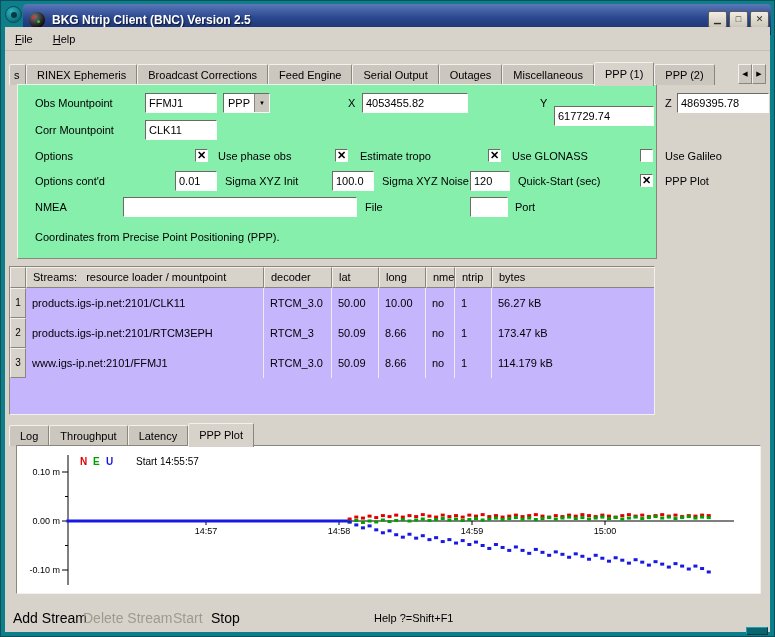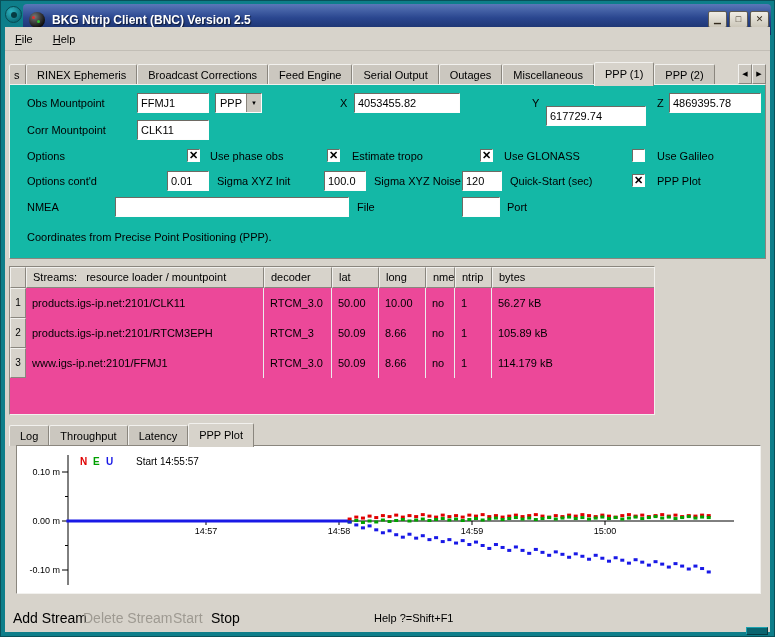--- a/index.html
+++ b/index.html
@@ -34,35 +34,35 @@
   .tabbar { position:absolute; left:4px; top:34px; right:34px; height:24px; display:flex; align-items:flex-end; }
   .tab { height:21px; padding:0 10px; line-height:20px; background:#cbc7bf; border:1px solid; border-bottom:none;
     border-color:#f2f1ee #8a867e transparent #f2f1ee; border-radius:2px 2px 0 0; white-space:nowrap; cursor:pointer; }
   .tab.clipped { width:17px; padding:0 4px; overflow:hidden; }
   .tab.active { height:24px; line-height:23px; background:#d7d3cb; position:relative; z-index:3; margin-bottom:-1px; }
   .tabscroll { position:absolute; right:4px; top:37px; display:flex; }
   .sbtn { width:14px; height:20px; background:#cbc7bf; border:1px solid; border-color:#f2f1ee #8a867e #8a867e #f2f1ee;
     font-size:7px; line-height:18px; text-align:center; cursor:pointer; }
 
   
-  .group { position:absolute; left:4px; top:57px; width:757px; height:175px; background:#14b8a6;
+  .group { position:absolute; left:12px; top:57px; width:640px; height:175px; background:#86efac;
     border:1px solid; border-color:#f2f1ee #8a867e #8a867e #f2f1ee; z-index:2; }
   .lbl { position:absolute; line-height:20px; white-space:nowrap; }
   .field { position:absolute; height:20px; background:#fff; border:1px solid; border-color:#6e6a63 #fdfdfc #fdfdfc #6e6a63;
     font-family:"Liberation Sans",sans-serif; font-size:11px; padding:0 3px; }
   .cb { position:absolute; width:13px; height:13px; background:#fff; border:1px solid; border-color:#6e6a63 #fdfdfc #fdfdfc #6e6a63;
     font-size:11px; font-weight:bold; line-height:11px; text-align:center; cursor:pointer; }
   .combo { position:absolute; height:20px; background:#fff; border:1px solid; border-color:#6e6a63 #fdfdfc #fdfdfc #6e6a63;
     display:flex; align-items:center; cursor:pointer; }
   .combo .txt { flex:1; padding-left:4px; }
   .combo .arrow { width:15px; height:100%; background:#cbc7bf; border-left:1px solid #8a867e; font-size:6px;
     display:flex; align-items:center; justify-content:center; }
 
   
-  .table { position:absolute; left:4px; top:239px; width:646px; height:149px; background:#ec4899;
+  .table { position:absolute; left:4px; top:239px; width:646px; height:149px; background:#c4b5fd;
     border:1px solid; border-color:#8a867e #f2f1ee #f2f1ee #8a867e; overflow:hidden; }
   .thead { display:flex; height:21px; }
   .th { background:#d7d3cb; border:1px solid; border-color:#f2f1ee #8a867e #8a867e #f2f1ee; padding:3px 4px 0 6px;
     overflow:hidden; white-space:nowrap; flex:0 0 auto; }
   .trow { display:flex; height:30px; cursor:default; }
   .rownum { flex:0 0 16px; background:#d7d3cb; border:1px solid; border-color:#f2f1ee #8a867e #8a867e #f2f1ee;
     font-size:10px; text-align:center; padding-top:8px; }
   .td { flex:0 0 auto; line-height:30px; padding:0 6px; overflow:hidden; white-space:nowrap; border-right:1px solid #ececec; }
   .c-main { width:238px; } .c-dec { width:68px; } .c-lat { width:47px; } .c-long { width:47px; }
   .c-nmea { width:29px; } .c-ntrip { width:37px; } .c-bytes { width:273px; border-right:none; }
@@ -192,21 +192,21 @@
         <span class="td c-bytes">56.27 kB</span>
       </div>
       <div class="trow">
         <span class="rownum">2</span>
         <span class="td c-main">products.igs-ip.net:2101/RTCM3EPH</span>
         <span class="td c-dec">RTCM_3</span>
         <span class="td c-lat">50.09</span>
         <span class="td c-long">8.66</span>
         <span class="td c-nmea">no</span>
         <span class="td c-ntrip">1</span>
-        <span class="td c-bytes">105.89 kB</span>
+        <span class="td c-bytes">173.47 kB</span>
       </div>
       <div class="trow">
         <span class="rownum">3</span>
         <span class="td c-main">www.igs-ip.net:2101/FFMJ1</span>
         <span class="td c-dec">RTCM_3.0</span>
         <span class="td c-lat">50.09</span>
         <span class="td c-long">8.66</span>
         <span class="td c-nmea">no</span>
         <span class="td c-ntrip">1</span>
         <span class="td c-bytes">114.179 kB</span>

